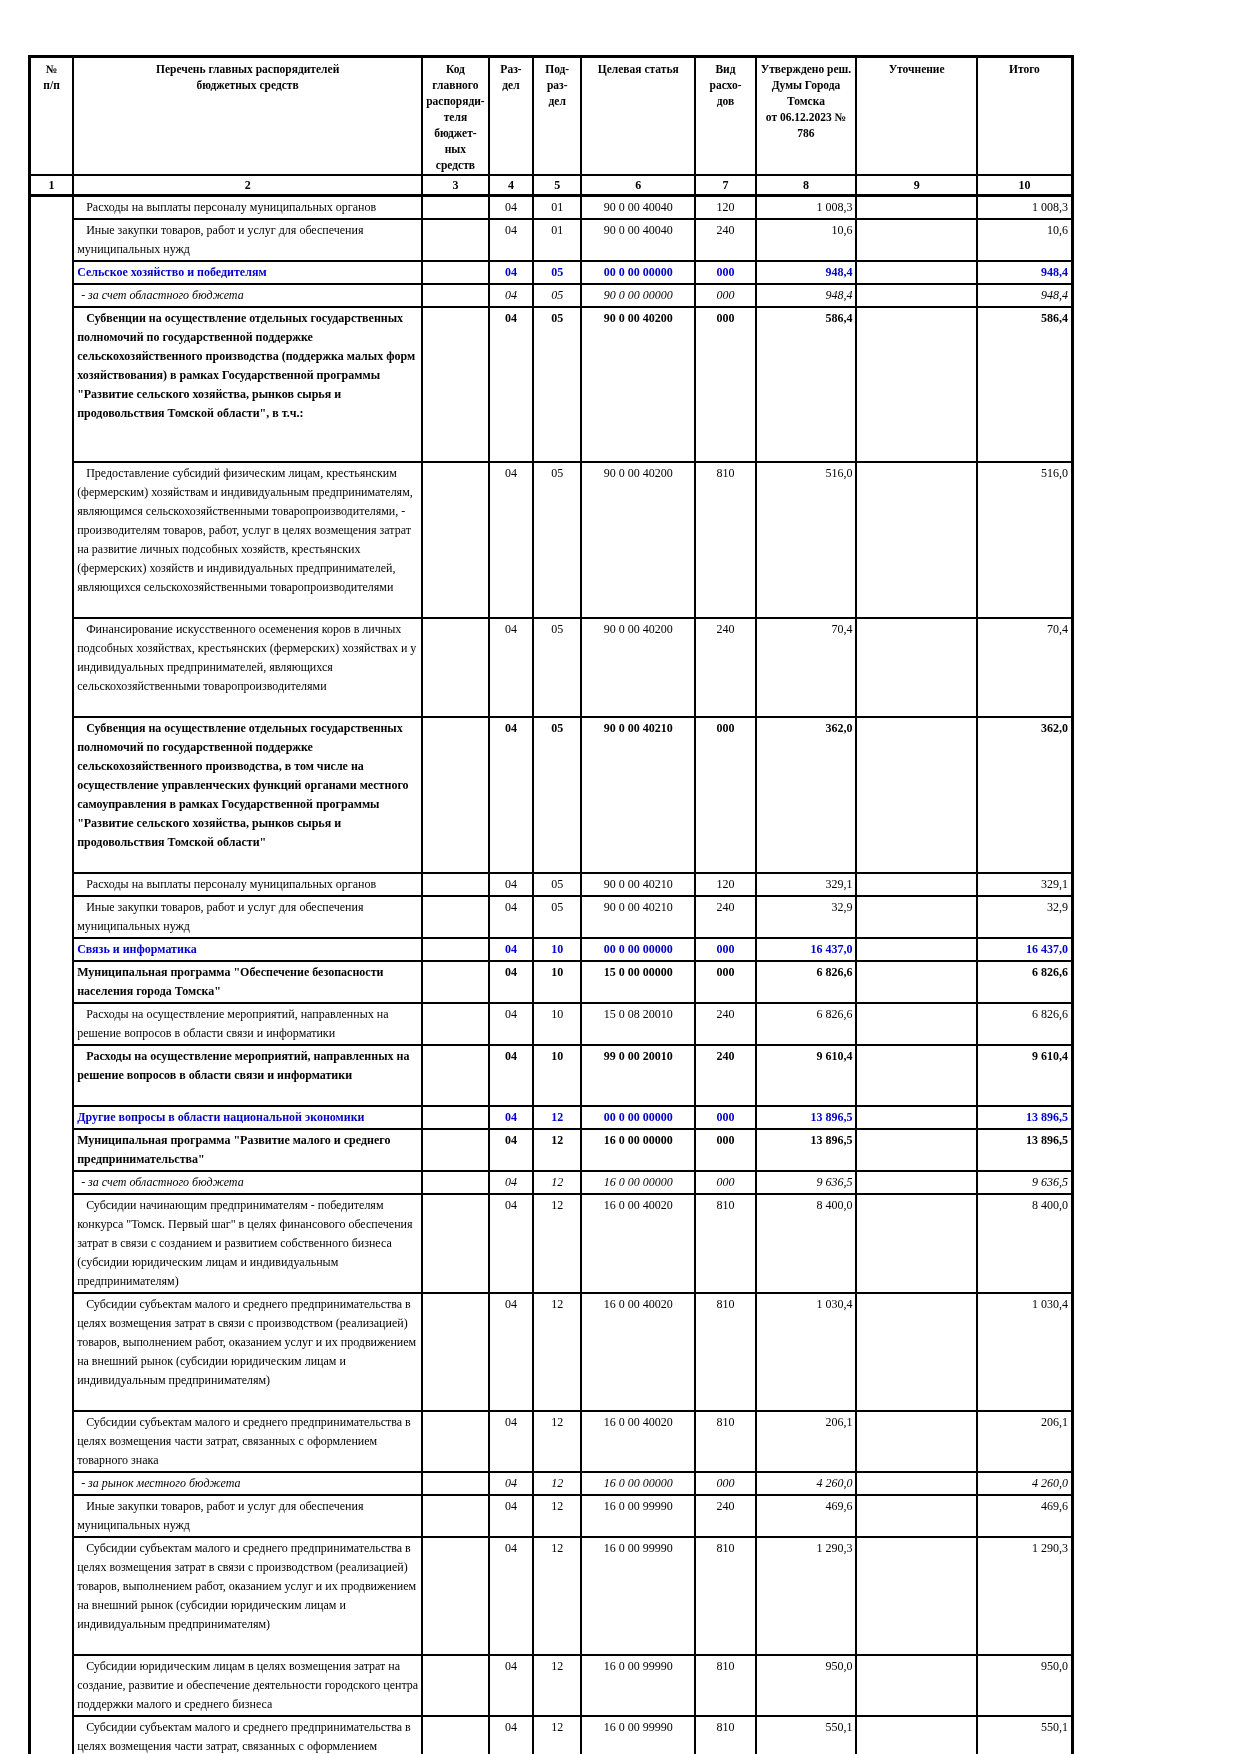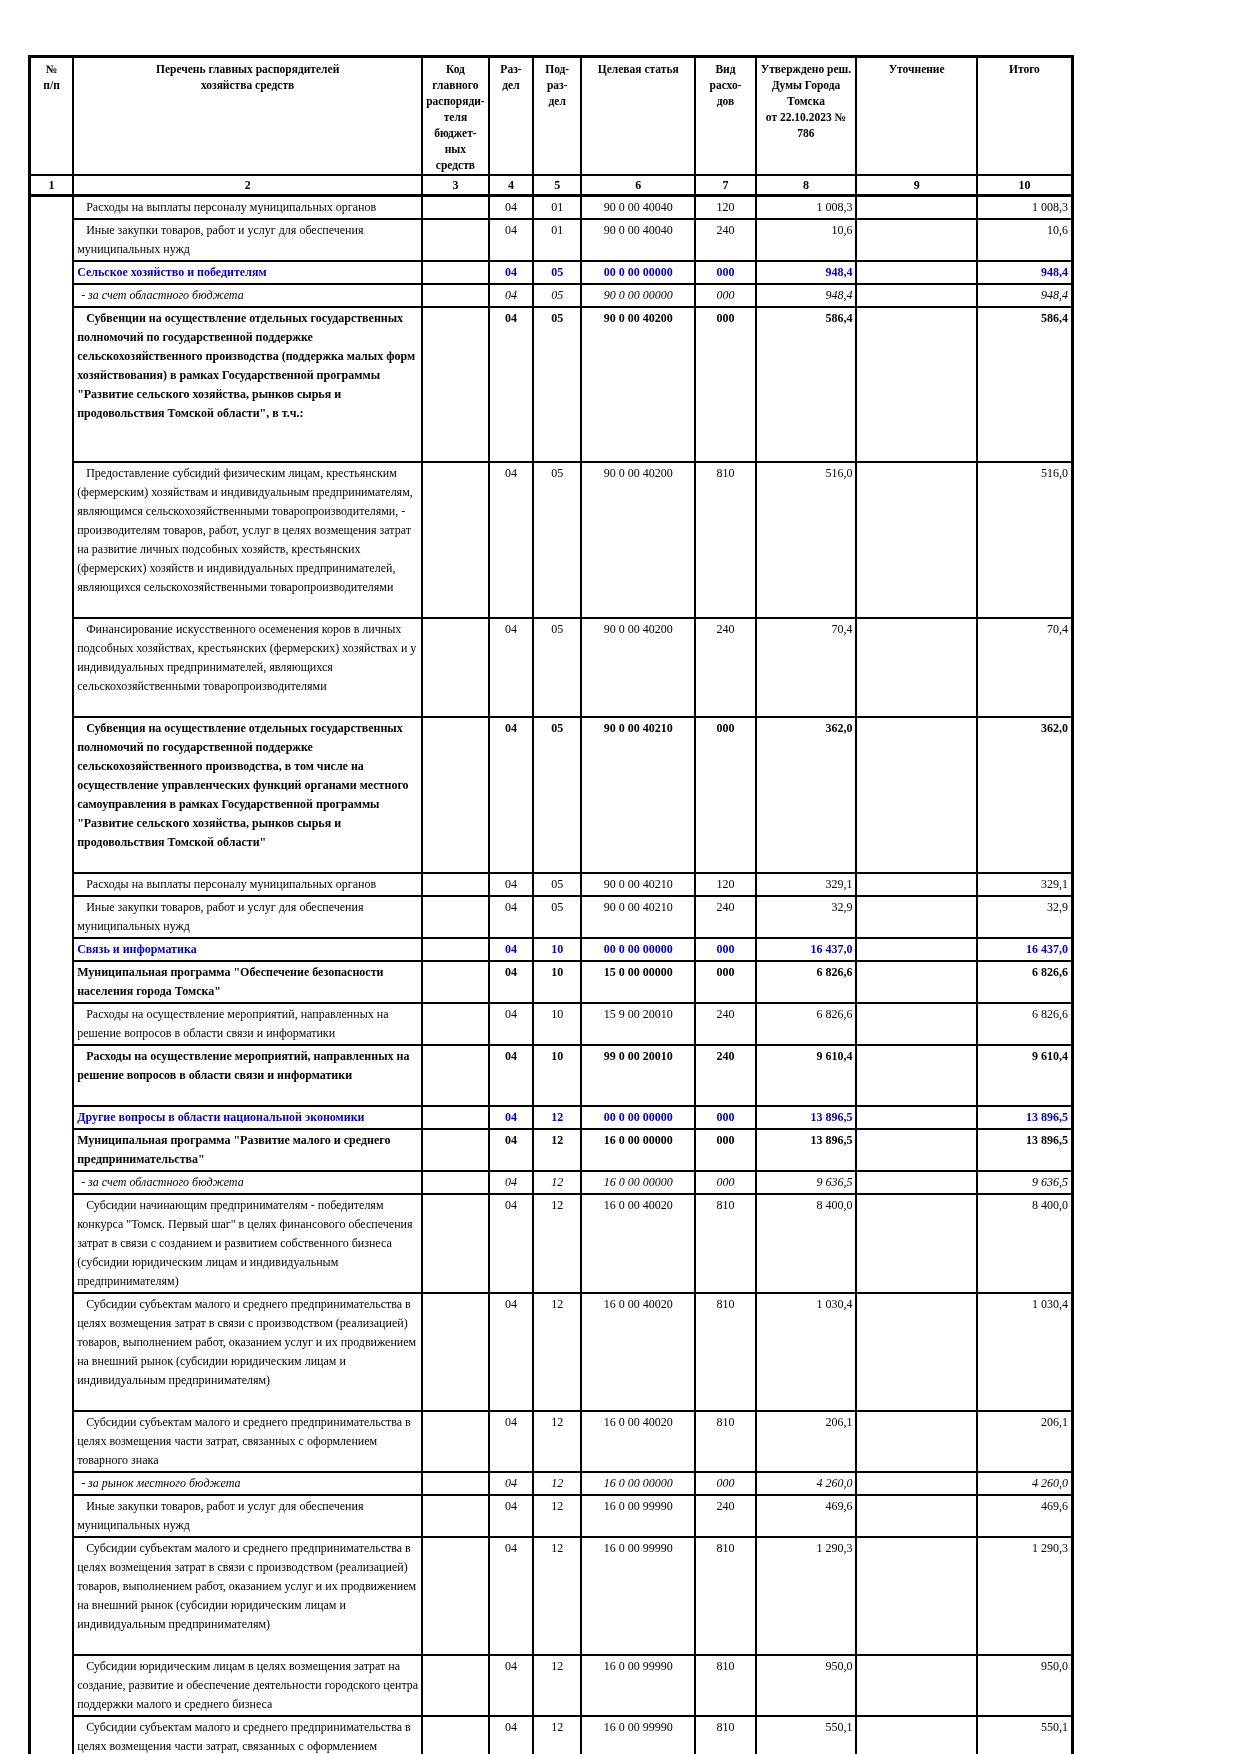--- a/index.html
+++ b/index.html
@@ -80,36 +80,36 @@
         <col class="c7">
         <col class="c8">
         <col class="c9">
         <col class="c10">
     </colgroup>
     <thead>
       <tr>
           <th>№
 п/п</th>
           <th>Перечень главных распорядителей
-хозяйства средств</th>
+бюджетных средств</th>
           <th>Код главного
 распоряди-
 теля бюджет-
 ных средств</th>
           <th>Раз-
 дел</th>
           <th>Под-
 раз-
 дел</th>
           <th>Целевая статья</th>
           <th>Вид расхо-
 дов</th>
           <th>Утверждено реш.
 Думы Города Томска
-от 22.10.2023 № 786</th>
+от 06.12.2023 № 786</th>
           <th>Уточнение</th>
           <th>Итого</th>
         </tr>
       <tr class="colnum-row">
           <td>1</td>
           <td>2</td>
           <td>3</td>
           <td>4</td>
           <td>5</td>
           <td>6</td>
@@ -251,21 +251,21 @@
           <td class="c-center">000</td>
           <td class="c-right">6 826,6</td>
           <td class="c-center"></td>
           <td class="c-right">6 826,6</td>
         </tr>
         <tr class="row-normal">
           <td class="c-name">Расходы на осуществление мероприятий, направленных на решение вопросов в области связи и информатики</td>
           <td class="c-center"></td>
           <td class="c-center">04</td>
           <td class="c-center">10</td>
-          <td class="c-center">15 9 00 20010</td>
+          <td class="c-center">15 0 08 20010</td>
           <td class="c-center">240</td>
           <td class="c-right">6 826,6</td>
           <td class="c-center"></td>
           <td class="c-right">6 826,6</td>
         </tr>
         <tr class="row-bold tall">
           <td class="c-name">Расходы на осуществление мероприятий, направленных на решение вопросов в области связи и информатики</td>
           <td class="c-center"></td>
           <td class="c-center">04</td>
           <td class="c-center">10</td>

